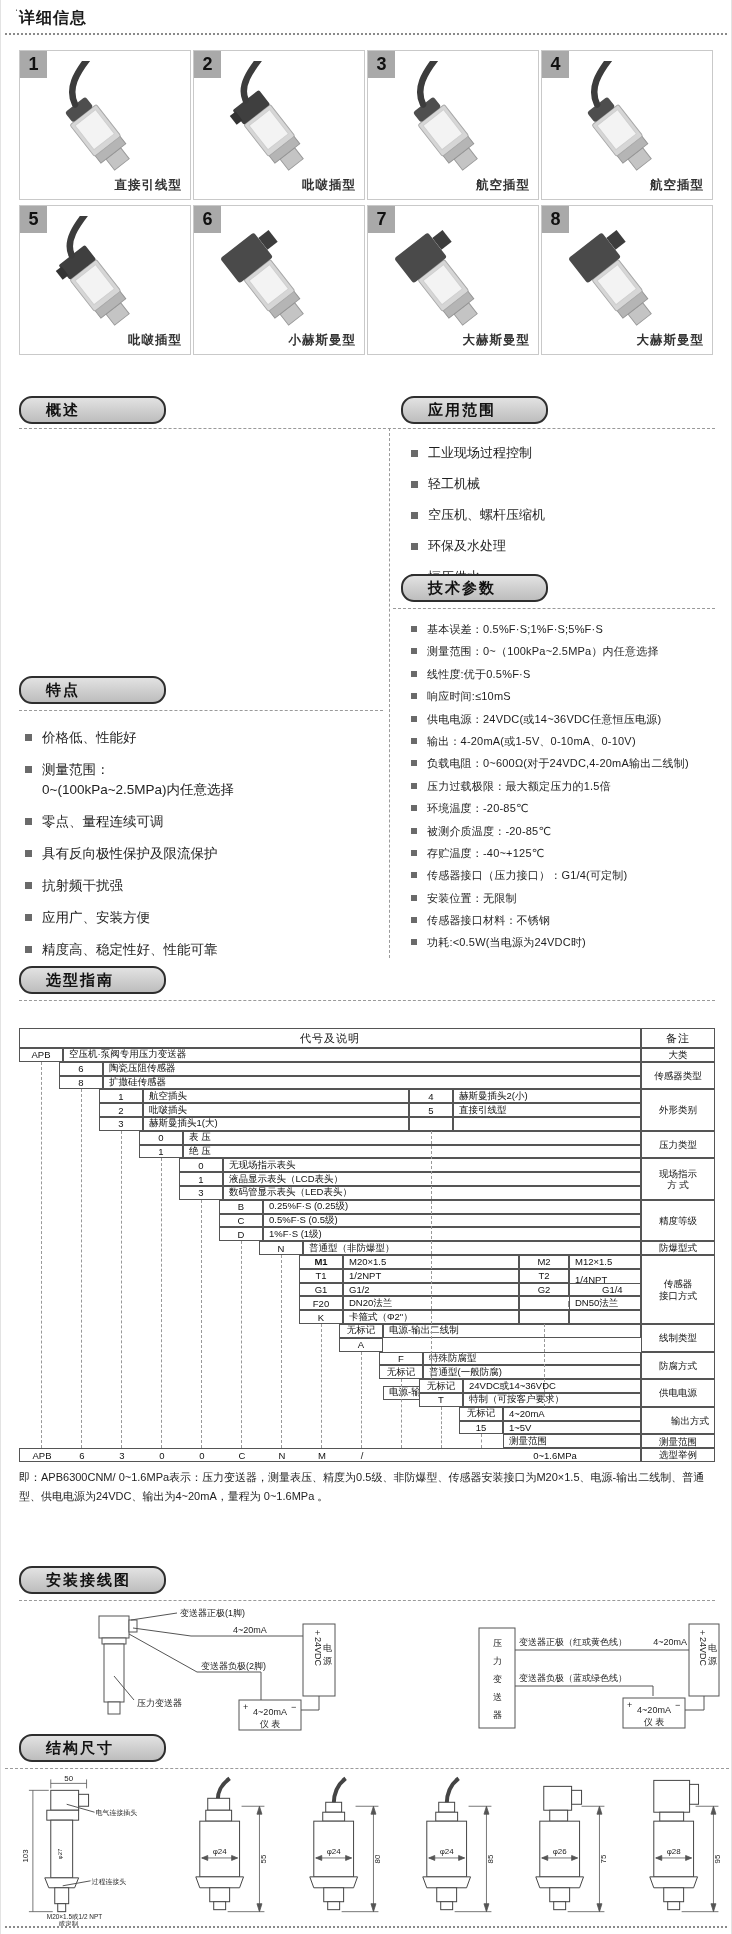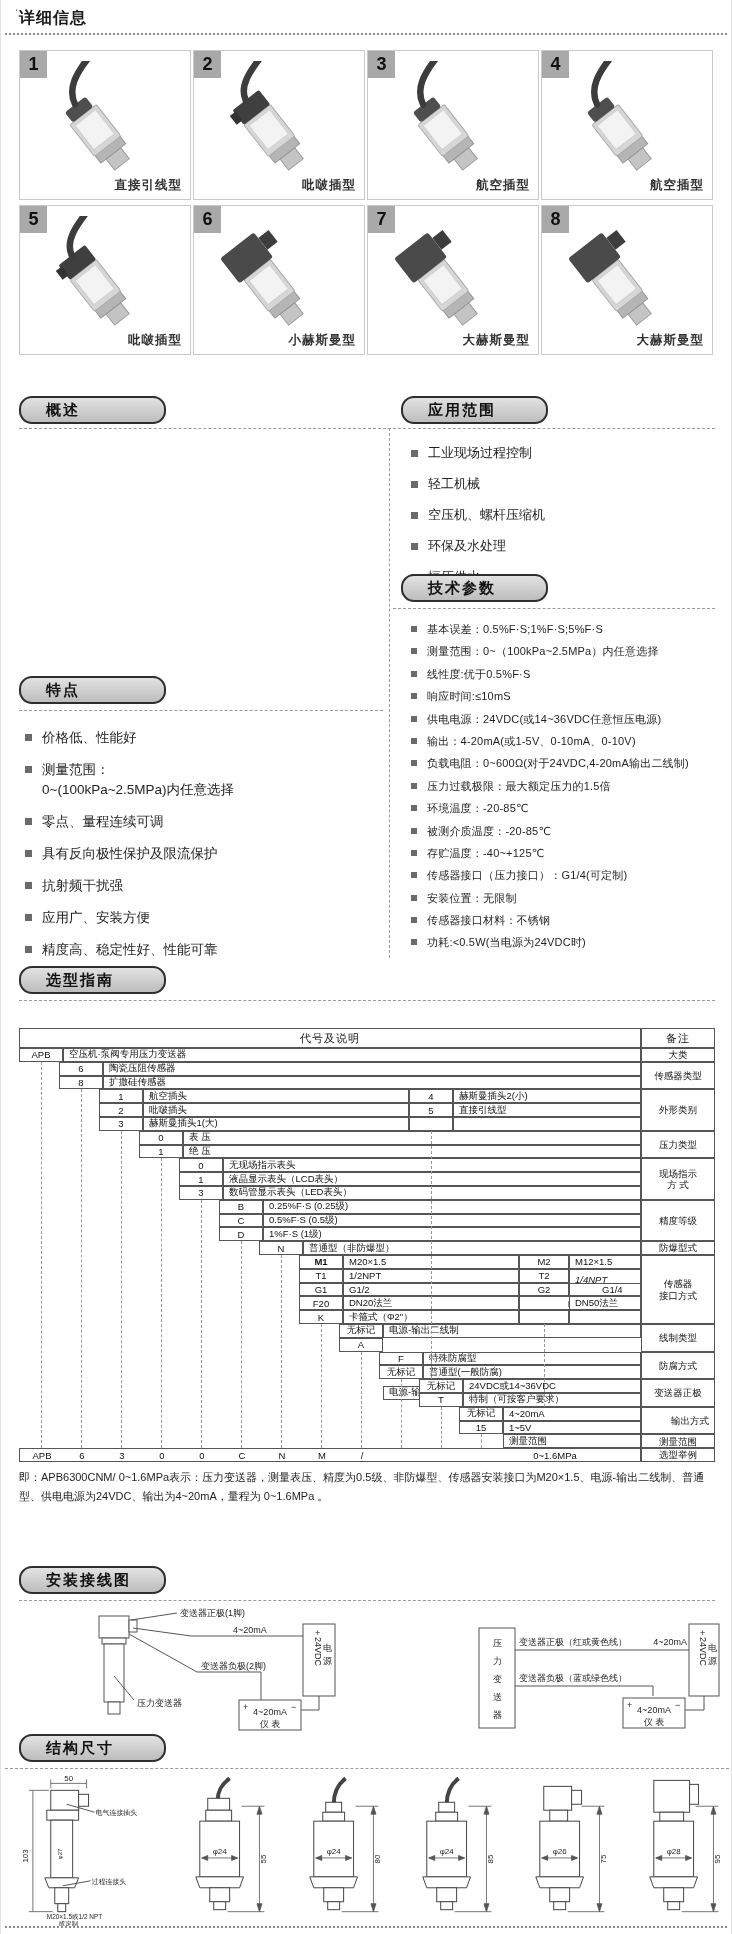--- a/index.html
+++ b/index.html
@@ -349,21 +349,21 @@
       <div class="tc desc" style="left: 244px; top: 199.4px; width: 378px; height: 13.8px;">1%F·S (1级)</div>
       <div class="tc code" style="left: 240px; top: 213.2px; width: 44px; height: 13.8px;">N</div>
       <div class="tc desc" style="left: 284px; top: 213.2px; width: 338px; height: 13.8px;">普通型（非防爆型）</div>
       <div class="tc code" style="left: 280px; top: 227px; width: 44px; height: 13.8px; font-weight: bold;">M1</div>
       <div class="tc desc" style="left: 324px; top: 227px; width: 176px; height: 13.8px;">M20×1.5</div>
       <div class="tc code" style="left: 500px; top: 227px; width: 50px; height: 13.8px;">M2</div>
       <div class="tc desc" style="left: 550px; top: 227px; width: 72px; height: 13.8px;">M12×1.5</div>
       <div class="tc code" style="left: 280px; top: 240.8px; width: 44px; height: 13.8px;">T1</div>
       <div class="tc desc" style="left: 324px; top: 240.8px; width: 176px; height: 13.8px;">1/2NPT</div>
       <div class="tc code" style="left: 500px; top: 240.8px; width: 50px; height: 13.8px;">T2</div>
-      <div class="tc desc" style="left: 550px; top: 240.8px; width: 72px; height: 21px; font-style: italic;">1/4NPT</div>
+      <div class="tc desc" style="left: 550px; top: 240.8px; width: 72px; height: 21px;">1/4NPT</div>
       <div class="tc code" style="left: 280px; top: 254.6px; width: 44px; height: 13.8px;">G1</div>
       <div class="tc desc" style="left: 324px; top: 254.6px; width: 176px; height: 13.8px;">G1/2</div>
       <div class="tc code" style="left: 500px; top: 254.6px; width: 50px; height: 13.8px;">G2</div>
       <div class="tc desc" style="left: 550px; top: 254.6px; width: 72px; height: 13.8px; padding-left: 32px;">G1/4</div>
       <div class="tc code" style="left: 280px; top: 268.4px; width: 44px; height: 13.8px;">F20</div>
       <div class="tc desc" style="left: 324px; top: 268.4px; width: 176px; height: 13.8px;">DN20法兰</div>
       <div class="tc code" style="left: 500px; top: 268.4px; width: 66px; height: 13.8px; padding-left: 48px;">F50</div>
       <div class="tc desc" style="left: 550px; top: 268.4px; width: 72px; height: 13.8px;">DN50法兰</div>
       <div class="tc code" style="left: 280px; top: 282.2px; width: 44px; height: 13.8px;">K</div>
       <div class="tc desc" style="left: 324px; top: 282.2px; width: 176px; height: 13.8px;">卡箍式（Φ2"）</div>
@@ -403,21 +403,21 @@
       <div class="tc rmk" style="left: 622px; top: 61.4px; width: 74px; height: 41.4px;">外形类别</div>
       <div class="tc rmk" style="left: 622px; top: 102.8px; width: 74px; height: 27.6px; text-align: right;">压力类型</div>
       <div class="tc rmk" style="left: 622px; top: 130.4px; width: 74px; height: 41.4px;">现场指示
 方  式</div>
       <div class="tc rmk" style="left: 622px; top: 171.8px; width: 74px; height: 41.4px;">精度等级</div>
       <div class="tc rmk" style="left: 622px; top: 213.2px; width: 74px; height: 13.8px;">防爆型式</div>
       <div class="tc rmk" style="left: 622px; top: 227px; width: 74px; height: 69px;">传感器
 接口方式</div>
       <div class="tc rmk" style="left: 622px; top: 296px; width: 74px; height: 27.6px;">线制类型</div>
       <div class="tc rmk" style="left: 622px; top: 323.6px; width: 74px; height: 27.6px;">防腐方式</div>
-      <div class="tc rmk" style="left: 622px; top: 351.2px; width: 74px; height: 27.6px;">变送器正极</div>
+      <div class="tc rmk" style="left: 622px; top: 351.2px; width: 74px; height: 27.6px;">供电电源</div>
       <div class="tc rmk" style="left: 622px; top: 378.8px; width: 74px; height: 27.6px; padding-left: 24px;">输出方式</div>
       <div class="tc rmk" style="left: 622px; top: 406.4px; width: 74px; height: 13.8px;">测量范围</div>
       <div class="tc rmk" style="left: 622px; top: 420.2px; width: 74px; height: 13.8px;">选型举例</div>
       <div class="leader" style="left: 22px; top: 33.8px; height: 386.4px;"></div>
       <div class="leader" style="left: 62px; top: 61.4px; height: 358.8px;"></div>
       <div class="leader" style="left: 102px; top: 102.8px; height: 317.4px;"></div>
       <div class="leader" style="left: 142px; top: 130.4px; height: 289.8px;"></div>
       <div class="leader" style="left: 182px; top: 171.8px; height: 248.4px;"></div>
       <div class="leader" style="left: 222px; top: 213.2px; height: 207px;"></div>
       <div class="leader" style="left: 262px; top: 227px; height: 193.2px;"></div>

